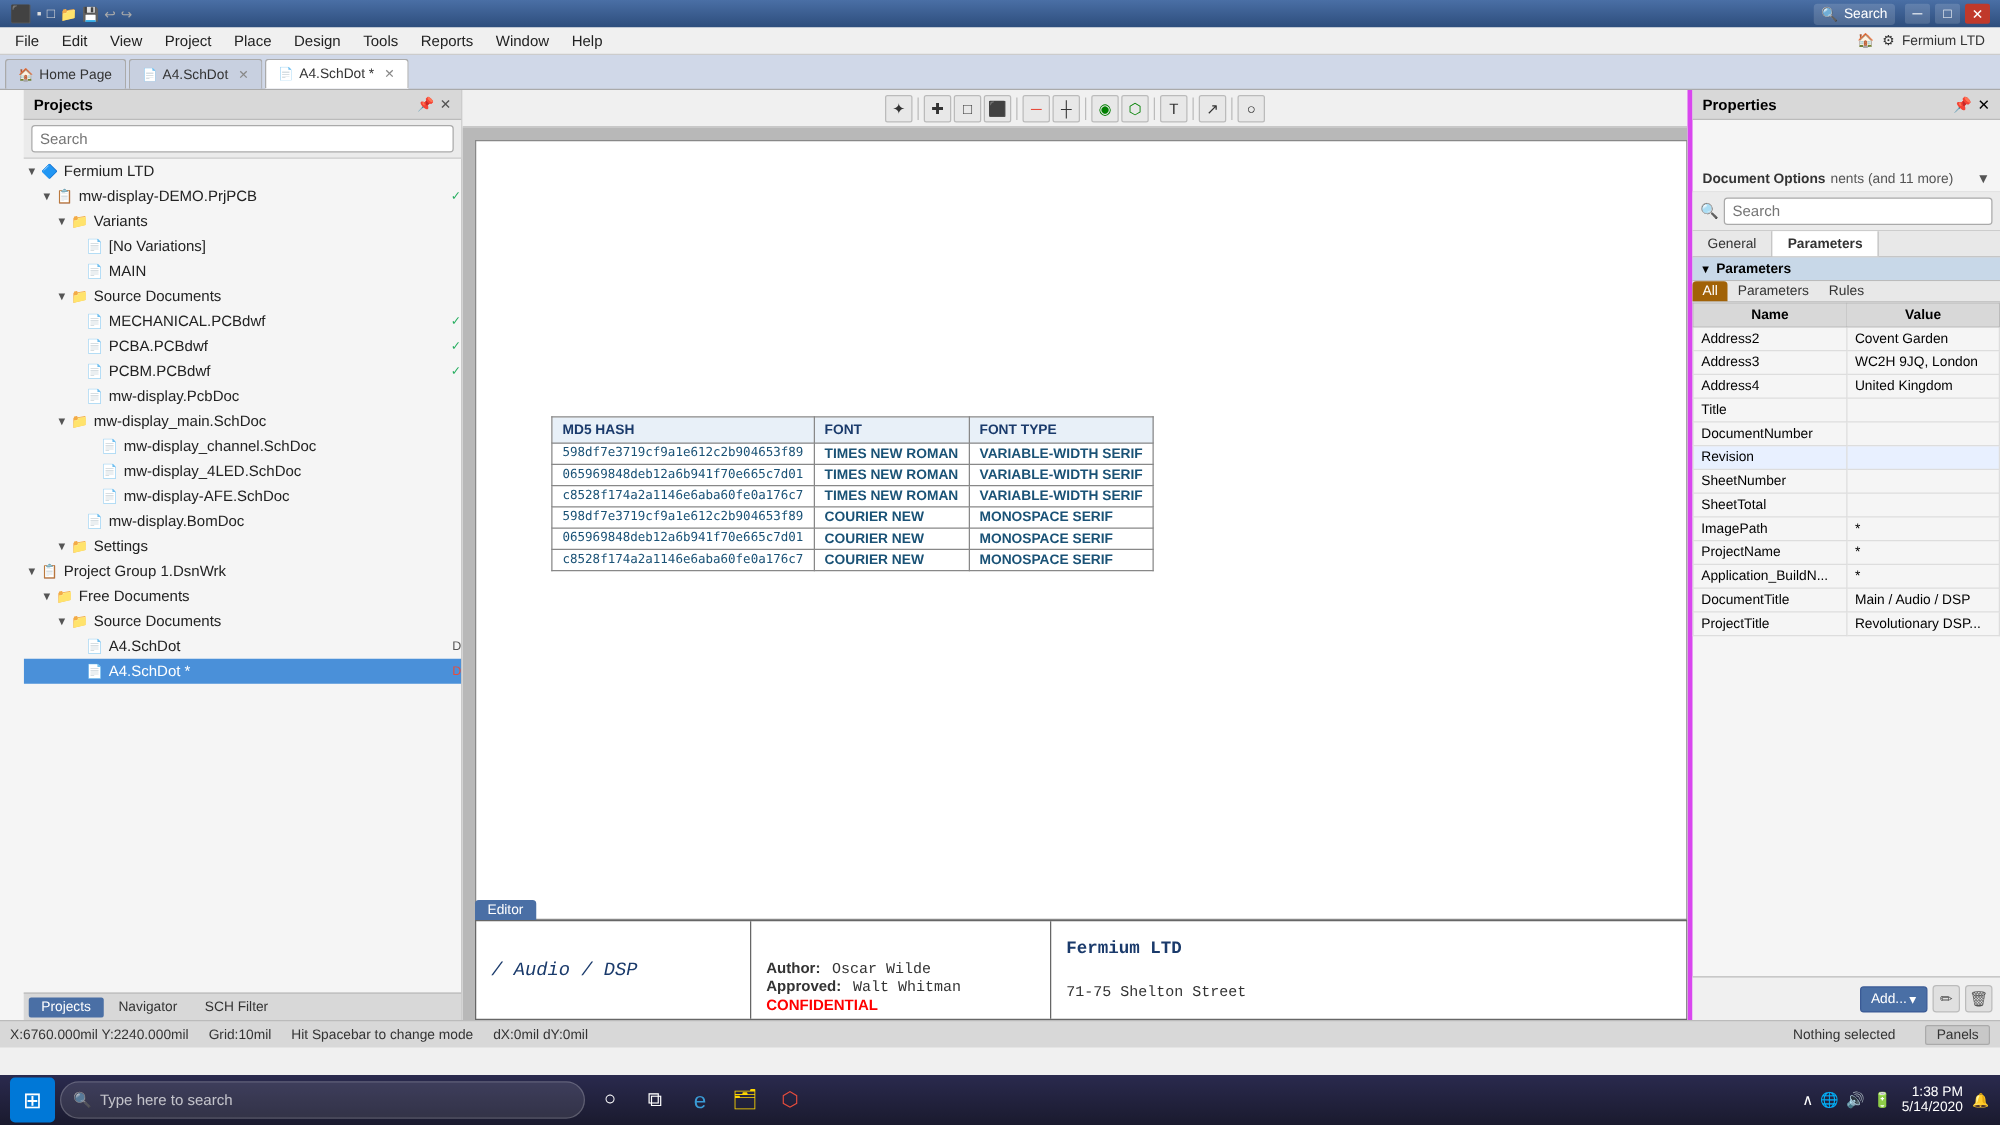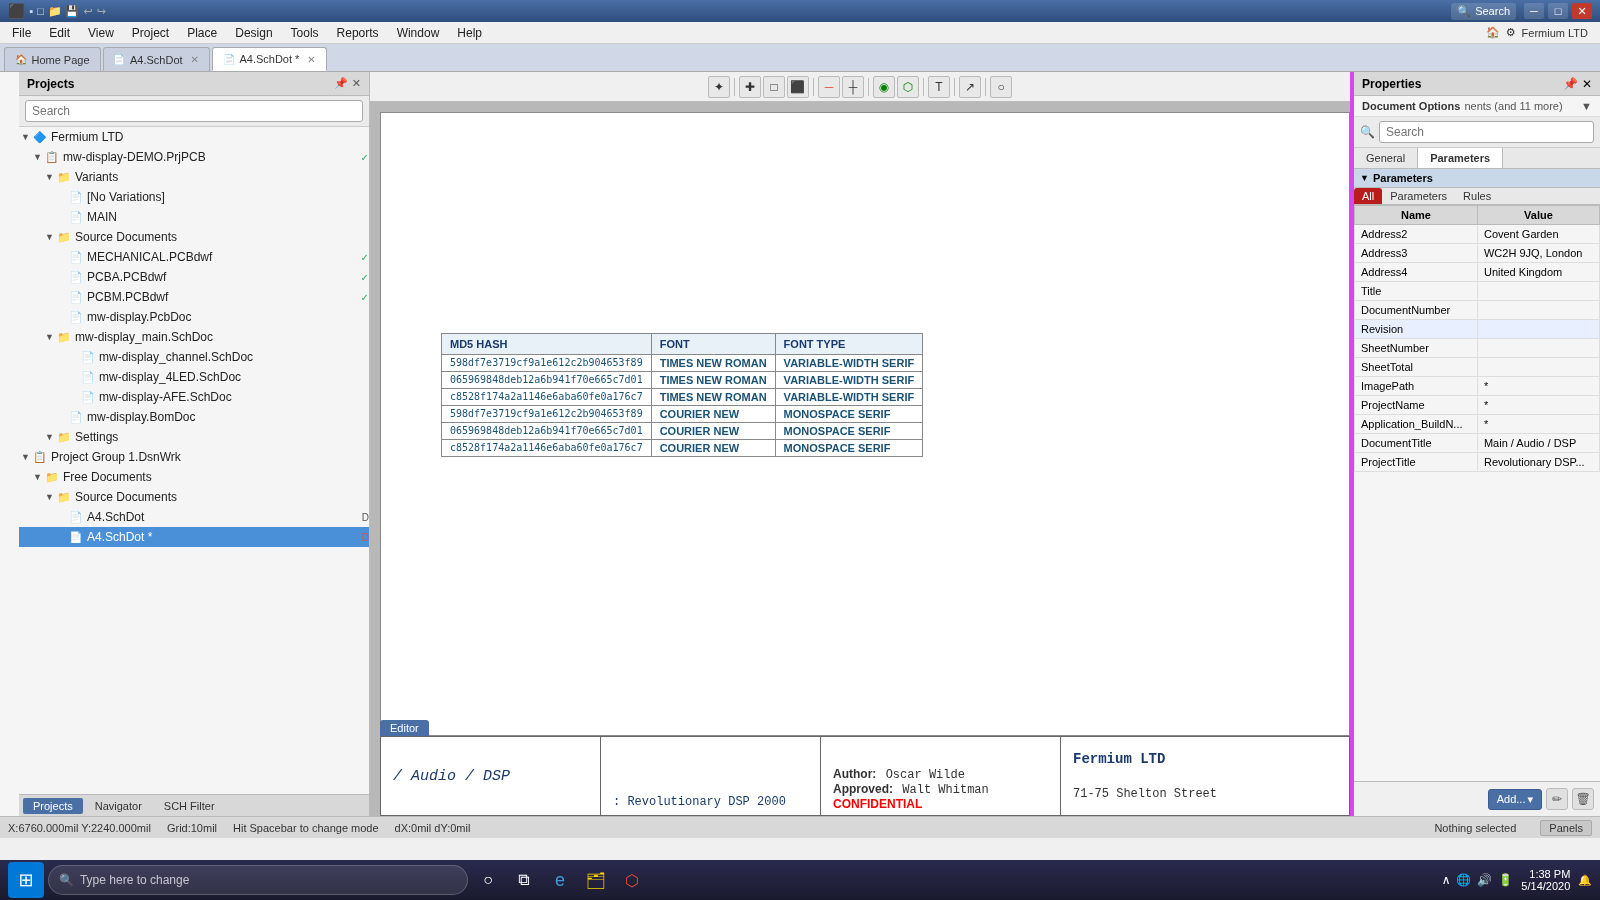--- a/index.html
+++ b/index.html
@@ -282,21 +282,21 @@
     }
     .right-tab.active { background: white; font-weight: bold; }
     .params-tab {
       padding: 2px 8px;
       cursor: pointer;
       font-size: 11px;
       border-radius: 3px 3px 0 0;
       color: #333;
     }
     .params-tab.active {
-      background: #b91c1c;
+      background: #a16207;
       color: white;
     }
 
     #params-table {
       flex: 1;
       overflow-y: auto;
     }
     .params-table-inner {
       width: 100%;
       border-collapse: collapse;
@@ -412,21 +412,21 @@
       color: white; font-size: 11px;
     }
     .taskbar-right .time { text-align: right; }
     .taskbar-right .sys-icons { display: flex; gap: 6px; align-items: center; font-size: 12px; }
 
     .doc-options-row {
       padding: 4px 8px;
       font-size: 11px;
       color: #555;
       border-bottom: 1px solid #ddd;
-      display: flex; align-items: flex-start; gap: 4px;
+      display: flex; align-items: flex-start; gap: 4px; margin-top: 37px;
     }
 
     .params-section-header {
       background: #c8d8e8;
       font-weight: bold;
       padding: 3px 6px;
       font-size: 11px;
       display: flex; align-items: center; gap: 4px;
       cursor: pointer;
       border-bottom: 1px solid #bbb;
@@ -700,23 +700,20 @@
               </tr>
             </tbody>
           </table>
         </div>
       </div>
 
       <div style="position:absolute;bottom:0;left:10px;right:0;height:80px;background:white;border:1px solid #666;display:flex;">
         <div style="padding:6px 12px;border-right:1px solid #666;display:flex;align-items:center;font-family:'Courier New',monospace;font-style:italic;font-size:15px;color:#1a3a6b;min-width:220px;">
           <span>/ Audio / DSP</span>
         </div>
-        <div style="padding:6px 12px;border-right:1px solid #666;display:flex;align-items:flex-end;font-family:'Courier New',monospace;font-size:12px;color:#1a3a6b;min-width:220px;">
-          <span>: Revolutionary DSP 2000</span>
-        </div>
         <div style="padding:4px 12px;border-right:1px solid #666;display:flex;flex-direction:column;justify-content:flex-end;min-width:240px;">
           <div style="font-size:12px;color:#333;">
             <strong>Author:</strong>
             <span style="margin-left:6px;font-family:'Courier New',monospace;">Oscar Wilde</span>
           </div>
           <div style="font-size:12px;color:#333;">
             <strong>Approved:</strong>
             <span style="margin-left:6px;font-family:'Courier New',monospace;">Walt Whitman</span>
           </div>
           <div>
@@ -854,21 +851,21 @@
   <span>Hit Spacebar to change mode</span>
   <span>dX:0mil dY:0mil</span>
   <span class="status-right">Nothing selected</span>
   <span style="margin-left:8px;cursor:pointer;background:#c8c8c8;padding:1px 8px;border:1px solid #aaa;border-radius:2px;">Panels</span>
 </div>
 
 <div id="taskbar">
   <div class="taskbar-start">⊞</div>
   <div class="taskbar-search">
     <span>🔍</span>
-    <span>Type here to change</span>
+    <span>Type here to search</span>
   </div>
   <div class="taskbar-icons">
     <div class="taskbar-icon" style="color:white;">○</div>
     <div class="taskbar-icon" style="color:white;">⧉</div>
     <div class="taskbar-icon" style="color:#3a9bd5;font-size:18px;">e</div>
     <div class="taskbar-icon" style="color:#ffd700;font-size:16px;">🗂</div>
     <div class="taskbar-icon" style="color:#e74c3c;font-size:16px;">⬡</div>
   </div>
   <div class="taskbar-right">
     <div class="sys-icons">

